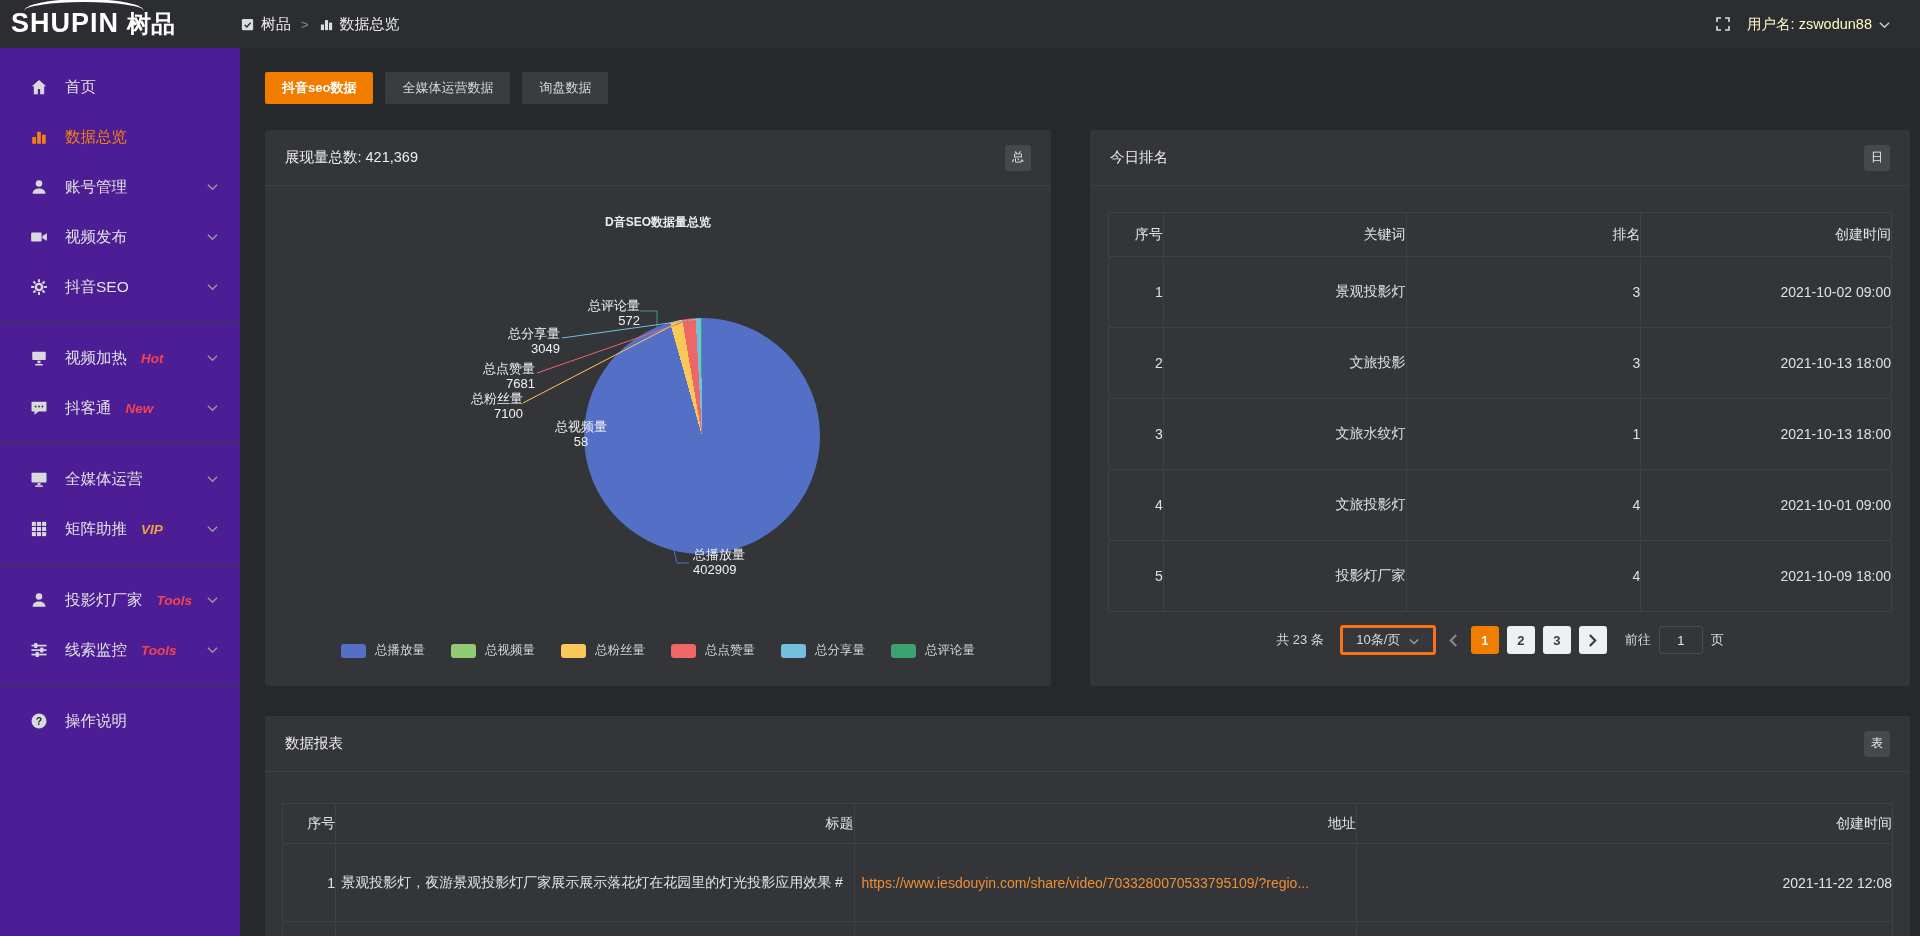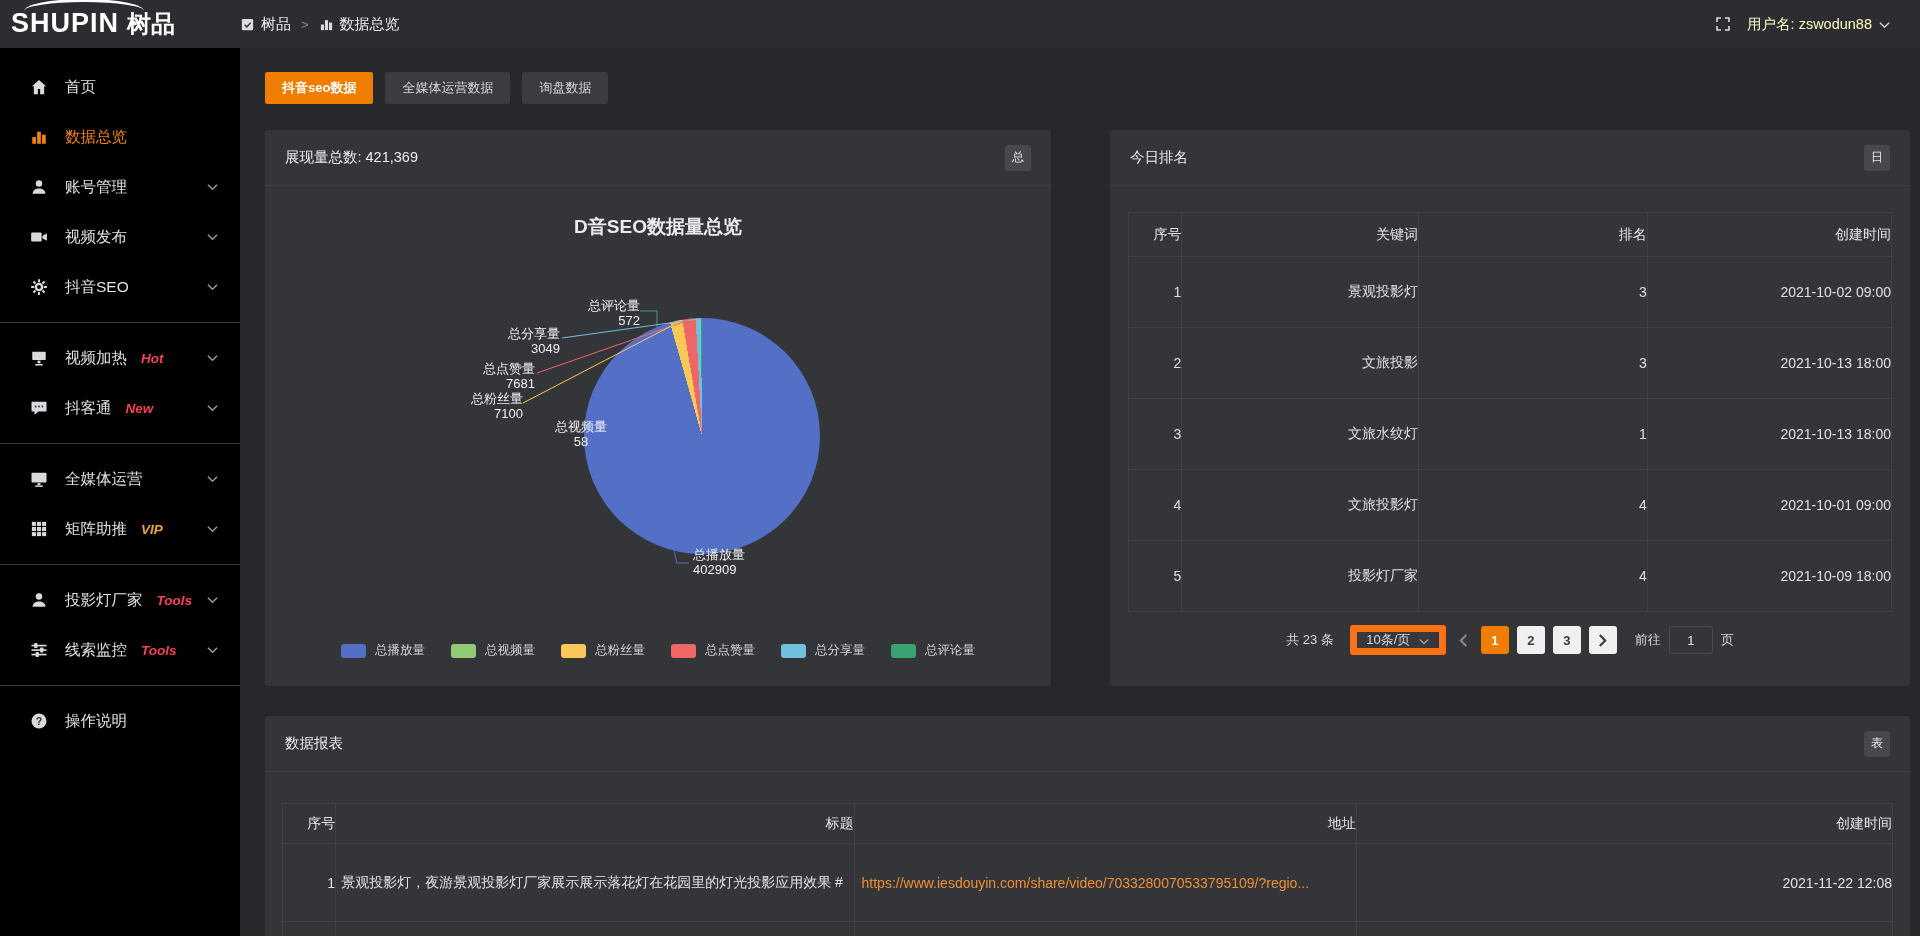--- a/index.html
+++ b/index.html
@@ -15,48 +15,48 @@
   .logo-cn { font-size:24px; font-weight:700; color:#fff; margin-left:8px; }
   .crumbs { display:flex; align-items:center; font-size:15px; color:#ececee; }
   .crumb { display:flex; align-items:center; gap:6px; }
   .crumb-sep { color:#8b8c90; margin:0 10px; font-size:13px; }
   .top-right { margin-left:auto; display:flex; align-items:center; gap:16px; padding-right:30px; font-size:14.5px; }
   .icon-btn { display:flex; align-items:center; color:#dcdde0; cursor:pointer; }
   .user-box { display:flex; align-items:center; gap:7px; cursor:pointer; color:#fef9c3; }
 
   
   .layout { display:flex; height:888px; }
-  .sidebar { width:240px; background:#000000; padding-top:14px; flex-shrink:0; }
+  .sidebar { width:240px; background:#4c1d95; padding-top:14px; flex-shrink:0; }
   .menu-item { height:50px; display:flex; align-items:center; padding:0 22px 0 30px;
                font-size:15.5px; color:#e0e1e3; cursor:pointer; }
   .menu-item .mi-icon { width:20px; margin-right:15px; display:flex; align-items:center; color:#d9dadd; }
   .menu-item.active, .menu-item.active .mi-icon { color:#f28211; }
   .mi-tag { font-style:italic; font-weight:bold; font-size:13.5px; margin-left:14px; }
   .tag-red { color:#f5434e; } .tag-gold { color:#f0a23a; }
   .mi-chev { margin-left:auto; color:#97989c; display:flex; }
   .side-divider { height:1px; background:#3a3b3f; margin:10px 0; }
 
   .main { flex:1; padding:24px 10px 0 25px; }
   .tabs { display:flex; gap:12px; margin-bottom:26px; }
   .tab { height:32px; padding:0 17px; display:flex; align-items:center; font-size:13px;
          background:#3a3c40; color:#d8d9db; border-radius:2px; cursor:pointer; }
   .tab.active { background:#f07c00; color:#fff; font-weight:bold; }
 
-  .panels { display:flex; gap:59px; }
+  .panels { display:flex; gap:39px; }
   .panel { background:#333539; border-radius:3px; }
   .panel-hd { height:56px; display:flex; align-items:center; padding:0 20px;
               border-bottom:1px solid #3d3f43; font-size:14.5px; color:#ededef; }
   .hd-badge { margin-left:auto; width:26px; height:26px; background:#46484c; border-radius:3px;
               display:flex; align-items:center; justify-content:center; font-size:12px;
               color:#e9eaec; cursor:pointer; }
 
   
   .chart-panel { width:786px; height:556px; position:relative; }
   .chart-title { position:absolute; top:84px; left:0; right:0; text-align:center;
-                 font-size:19px; font-weight:bold; color:#eaebed; }
+                 font-size:12px; font-weight:bold; color:#eaebed; }
   .pie { position:absolute; left:319px; top:188px; width:236px; height:236px; border-radius:50%; }
   .leaders { position:absolute; left:0; top:0; width:786px; height:556px; pointer-events:none; }
   .callout { position:absolute; font-size:13px; line-height:15px; color:#f0f1f3; }
   .callout.r { text-align:right; width:90px; }
   .callout.c { text-align:center; width:52px; }
   .legend { position:absolute; left:0; right:0; top:512px; display:flex; justify-content:center;
             gap:26px; }
   .legend-item { display:flex; align-items:center; gap:9px; font-size:12.5px; color:#d6d7d9; cursor:pointer; }
   .swatch { width:25px; height:14px; border-radius:3px; }
 
@@ -64,21 +64,21 @@
   table { width:100%; border-collapse:collapse; table-layout:fixed; }
   th,td { border:1px solid #3e4044; text-align:right; overflow:hidden; }
   th { height:44px; font-size:14px; font-weight:normal; color:#e3e4e6; }
   .rank-panel { flex:1; height:556px; }
   .rank-body { padding:26px 18px 0; }
   .rank-body td { height:71px; font-size:14px; color:#dfe0e2; }
 
   .pagination { display:flex; align-items:center; justify-content:center; margin-top:13px;
                 gap:8px; font-size:13px; color:#d8d9db; }
   .ptotal { margin-right:8px; }
-  .psel { width:96px; height:30px; border:7px solid #f97316; border-radius:3px; background:#36383c;
+  .psel { width:96px; height:30px; border:3px solid #f97316; border-radius:3px; background:#36383c;
           display:flex; align-items:center; justify-content:center; gap:9px; cursor:pointer; }
   .parrow { color:#85878c; display:flex; padding:0 5px; cursor:pointer; }
   .pg { min-width:28px; height:28px; border-radius:3px; background:#eef0f2; color:#3a3b3d;
         display:flex; align-items:center; justify-content:center; font-weight:bold;
         font-size:13px; cursor:pointer; }
   .pg.cur { background:#f07c00; color:#fff; }
   .pg-next { background:#eef0f2; color:#3a3b3d; }
   .goto { display:flex; align-items:center; gap:8px; margin-left:10px; }
   .goto-input { width:44px; height:28px; background:transparent; border:1px solid #4a4c50;
                 border-radius:3px; color:#e4e5e7; text-align:center; font-size:13px; }

